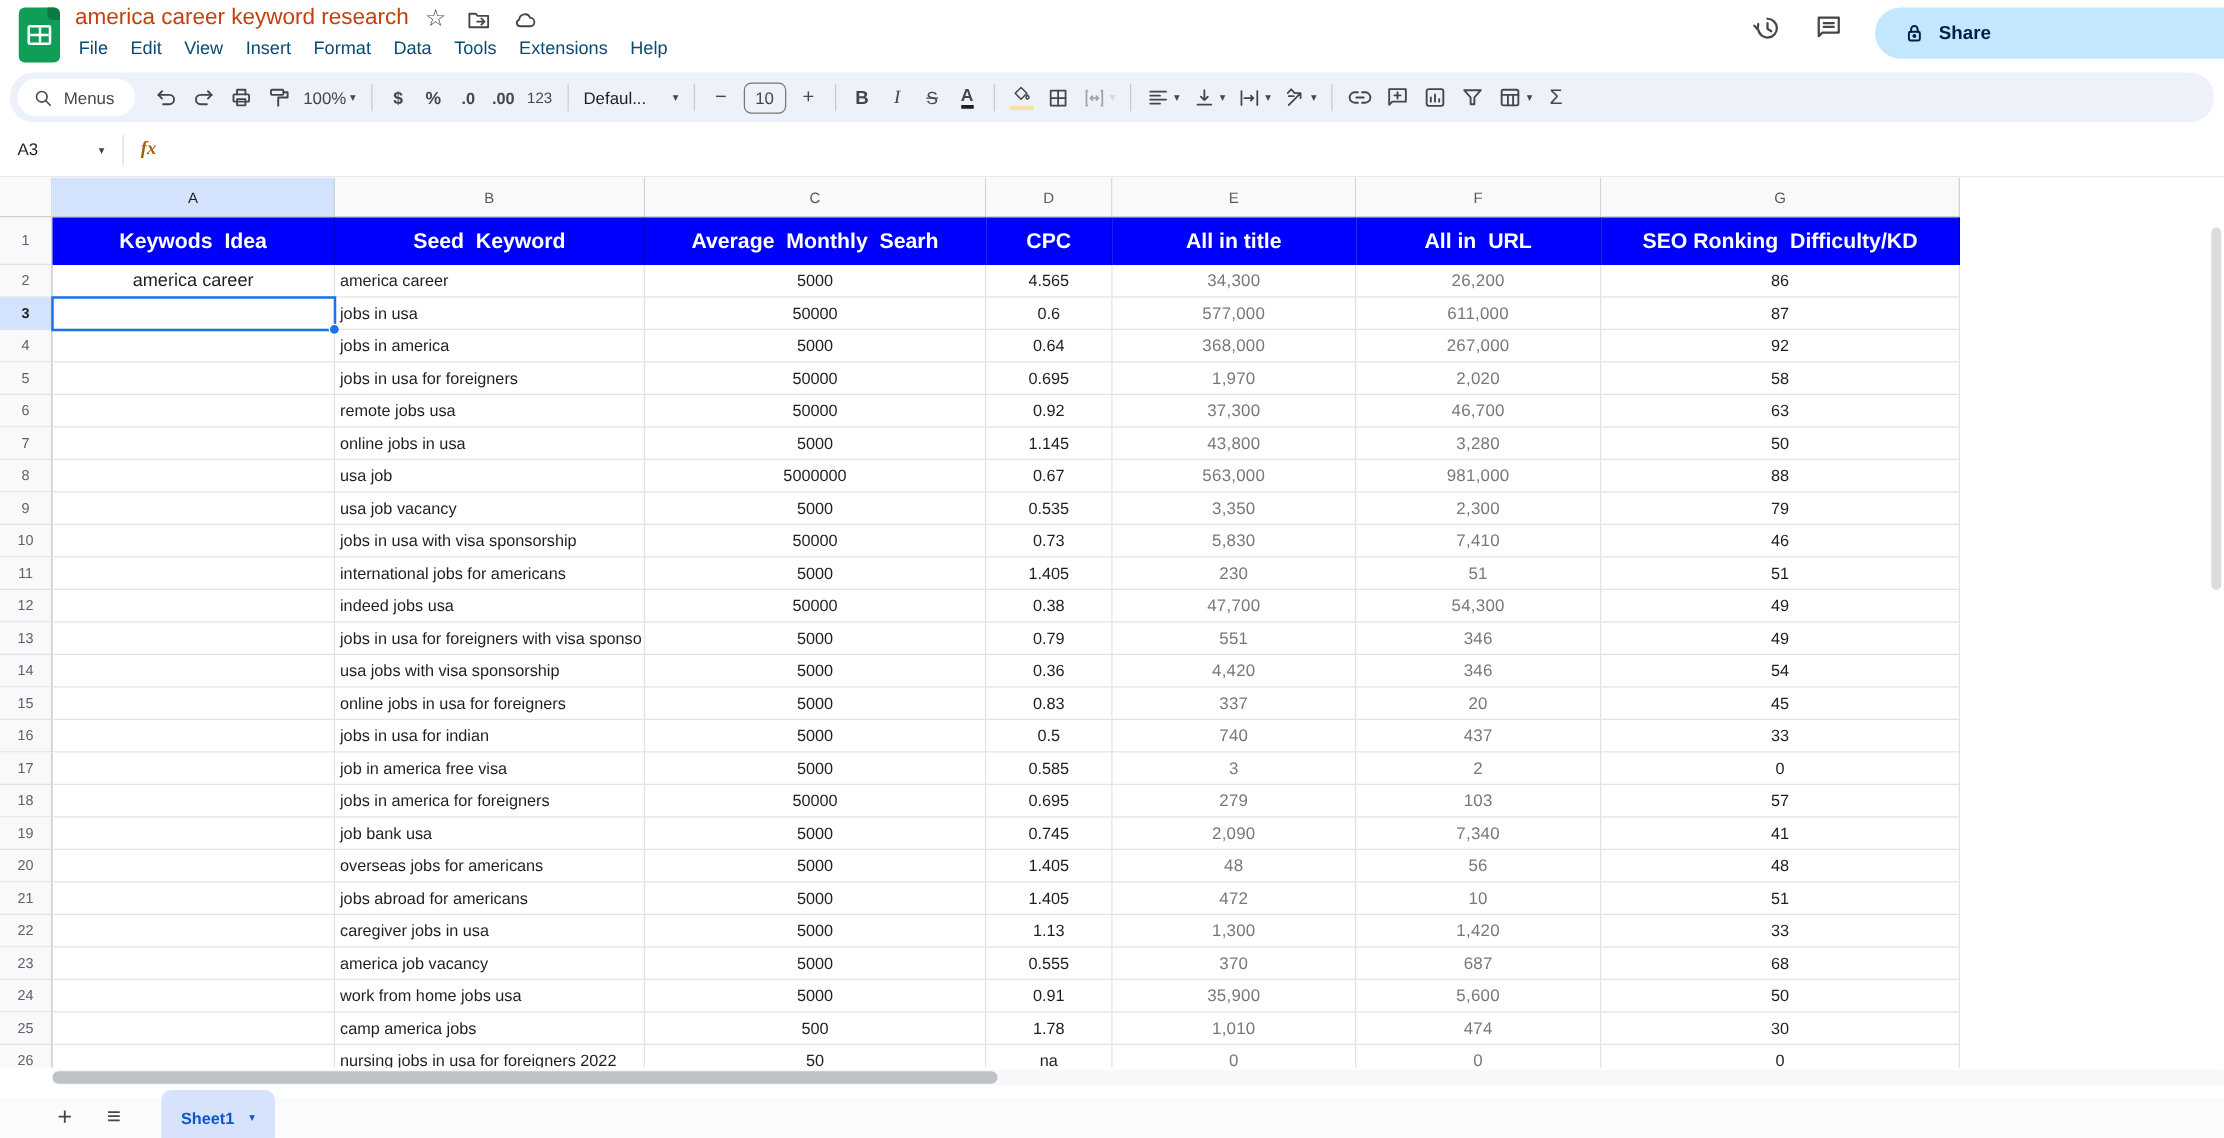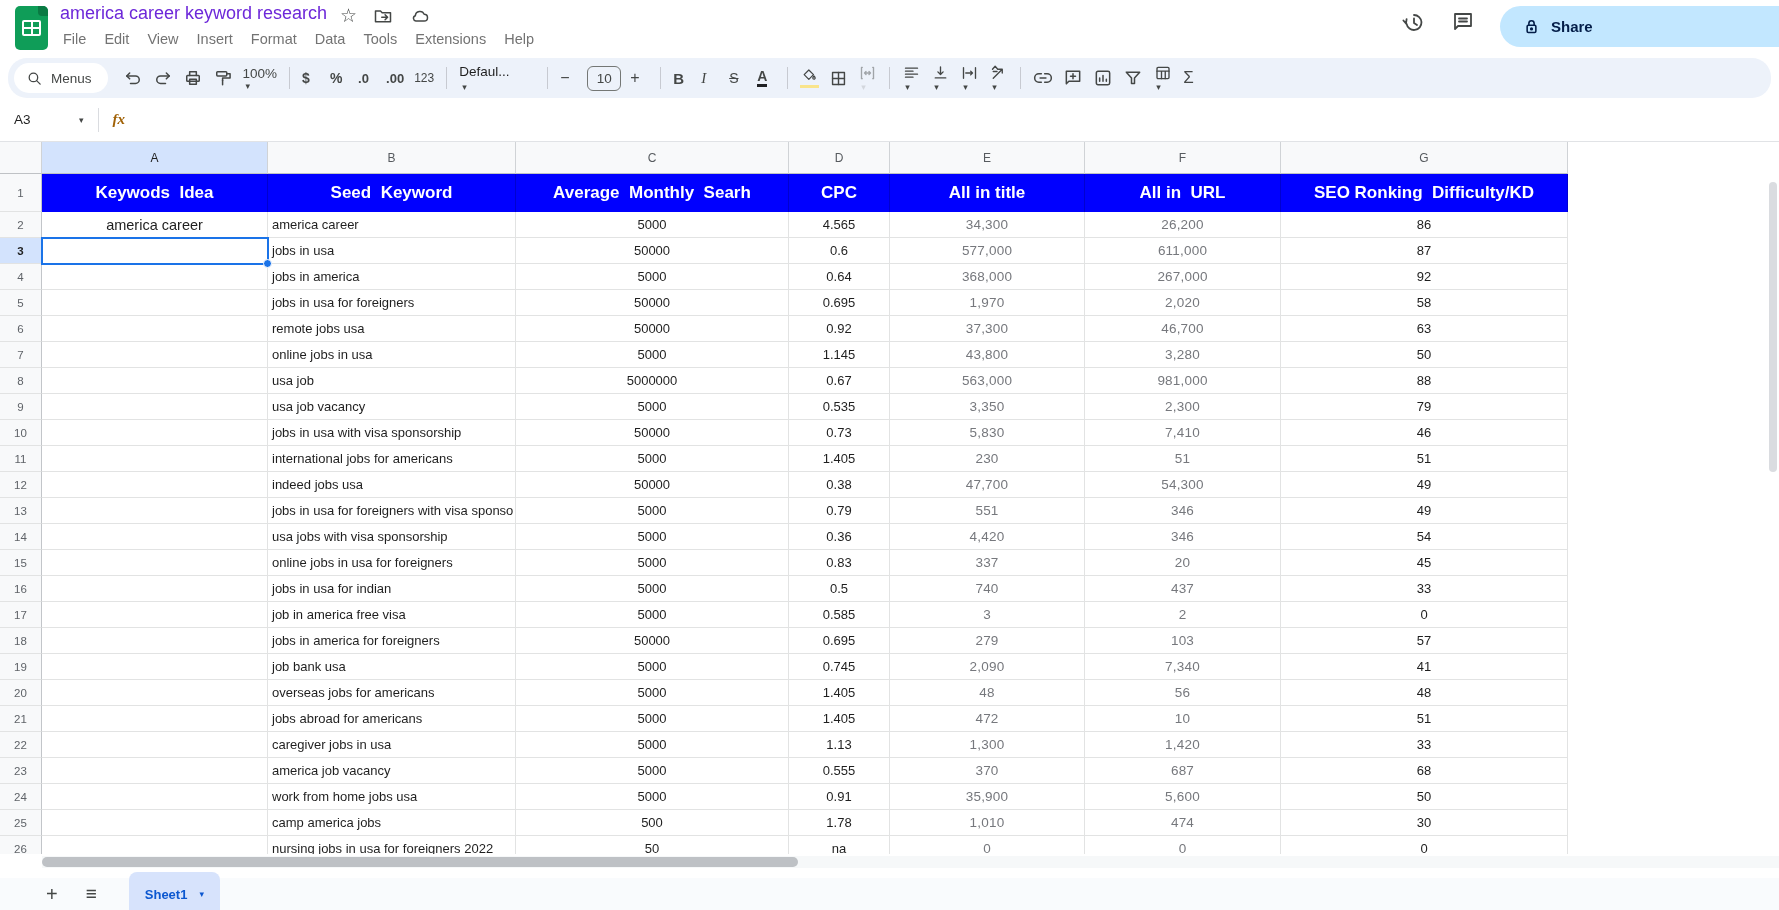--- a/index.html
+++ b/index.html
@@ -8,35 +8,35 @@
   svg { display:block; }
   .ic { stroke:#444746; fill:none; stroke-width:1.8; stroke-linecap:round; stroke-linejoin:round; }
 
   
   #titlebar { position:absolute; top:0; left:0; width:1779px; height:56px; background:#fff; }
   #logo { position:absolute; left:15px; top:6px; width:33px; height:44px; background:#0f9d58; border-radius:5px; }
   #logo .fold { position:absolute; right:0; top:0; width:10px; height:10px; background:#0a7a43; border-radius:0 5px 0 4px; }
   #logo .tbl { position:absolute; left:7px; top:14px; width:19px; height:16px; border:2px solid #fff; border-radius:2px; }
   #logo .tbl:before { content:""; position:absolute; left:0; right:0; top:5px; height:2px; background:#fff; }
   #logo .tbl:after { content:""; position:absolute; top:0; bottom:0; left:6.5px; width:2px; background:#fff; }
-  #doc-title { position:absolute; left:60px; top:3px; font-size:18px; color:#6d28d9; }
+  #doc-title { position:absolute; left:60px; top:3px; font-size:18px; color:#c2410c; }
   .title-icons { position:absolute; top:6px; display:flex; gap:16px; align-items:center; color:#444746; }
   #star { font-size:19px; line-height:20px; color:#444746; }
   #menubar { position:absolute; left:54px; top:28px; display:flex; }
-  .menu-item { font-size:14.5px; color:#737373; padding:3px 9px; border-radius:6px; cursor:default; }
+  .menu-item { font-size:14.5px; color:#0c4a6e; padding:3px 9px; border-radius:6px; cursor:default; }
   #tb-right { position:absolute; right:240px; top:10px; display:flex; align-items:center; gap:26px; }
   #share-btn { position:absolute; left:1500px; top:6px; height:41px; width:300px; background:#c2e7ff;
     border-radius:21px; display:flex; align-items:center; gap:10px; padding-left:22px; color:#041e49; }
   #share-btn .lbl { font-size:15px; font-weight:bold;text-align:right; }
 
   
   #toolbar { position:absolute; left:8px; top:58px; width:1763px; height:40px; background:#edf2fa;
     border-radius:19px; display:flex; align-items:center; padding:0 6px; }
-  .tbtn { height:28px; min-width:28px; padding:0 5px; display:flex; align-items:flex-start; justify-content:center;
-    border-radius:4px; color:#444746; font-size:14px;flex-direction:column; }
+  .tbtn { height:28px; min-width:28px; padding:0 5px; display:flex; align-items:center; justify-content:center;
+    border-radius:4px; color:#444746; font-size:14px; }
   .tbtn.txt { font-size:14px; font-weight:bold; color:#444746; }
   .caret { font-size:9px; color:#444746; margin-left:3px; }
   .caret.dim { color:#b4b7bb; }
   .tdiv { width:1px; height:22px; background:#c7cad1; margin:0 7px; }
   #menus-pill { background:#fff; border-radius:15px; height:30px; display:flex; align-items:center;
     gap:8px; padding:0 16px 0 12px; margin-right:10px; }
   #menus-pill span { font-size:13.5px; color:#444746; }
   #zoom-btn { font-size:13.5px; font-weight:normal; }
   #font-btn { width:86px; justify-content:space-between; font-weight:normal; font-size:13.5px; color:#1f1f1f; }
   #size-box { width:34px; height:25px; border:1px solid #747775; border-radius:6px; display:flex;

